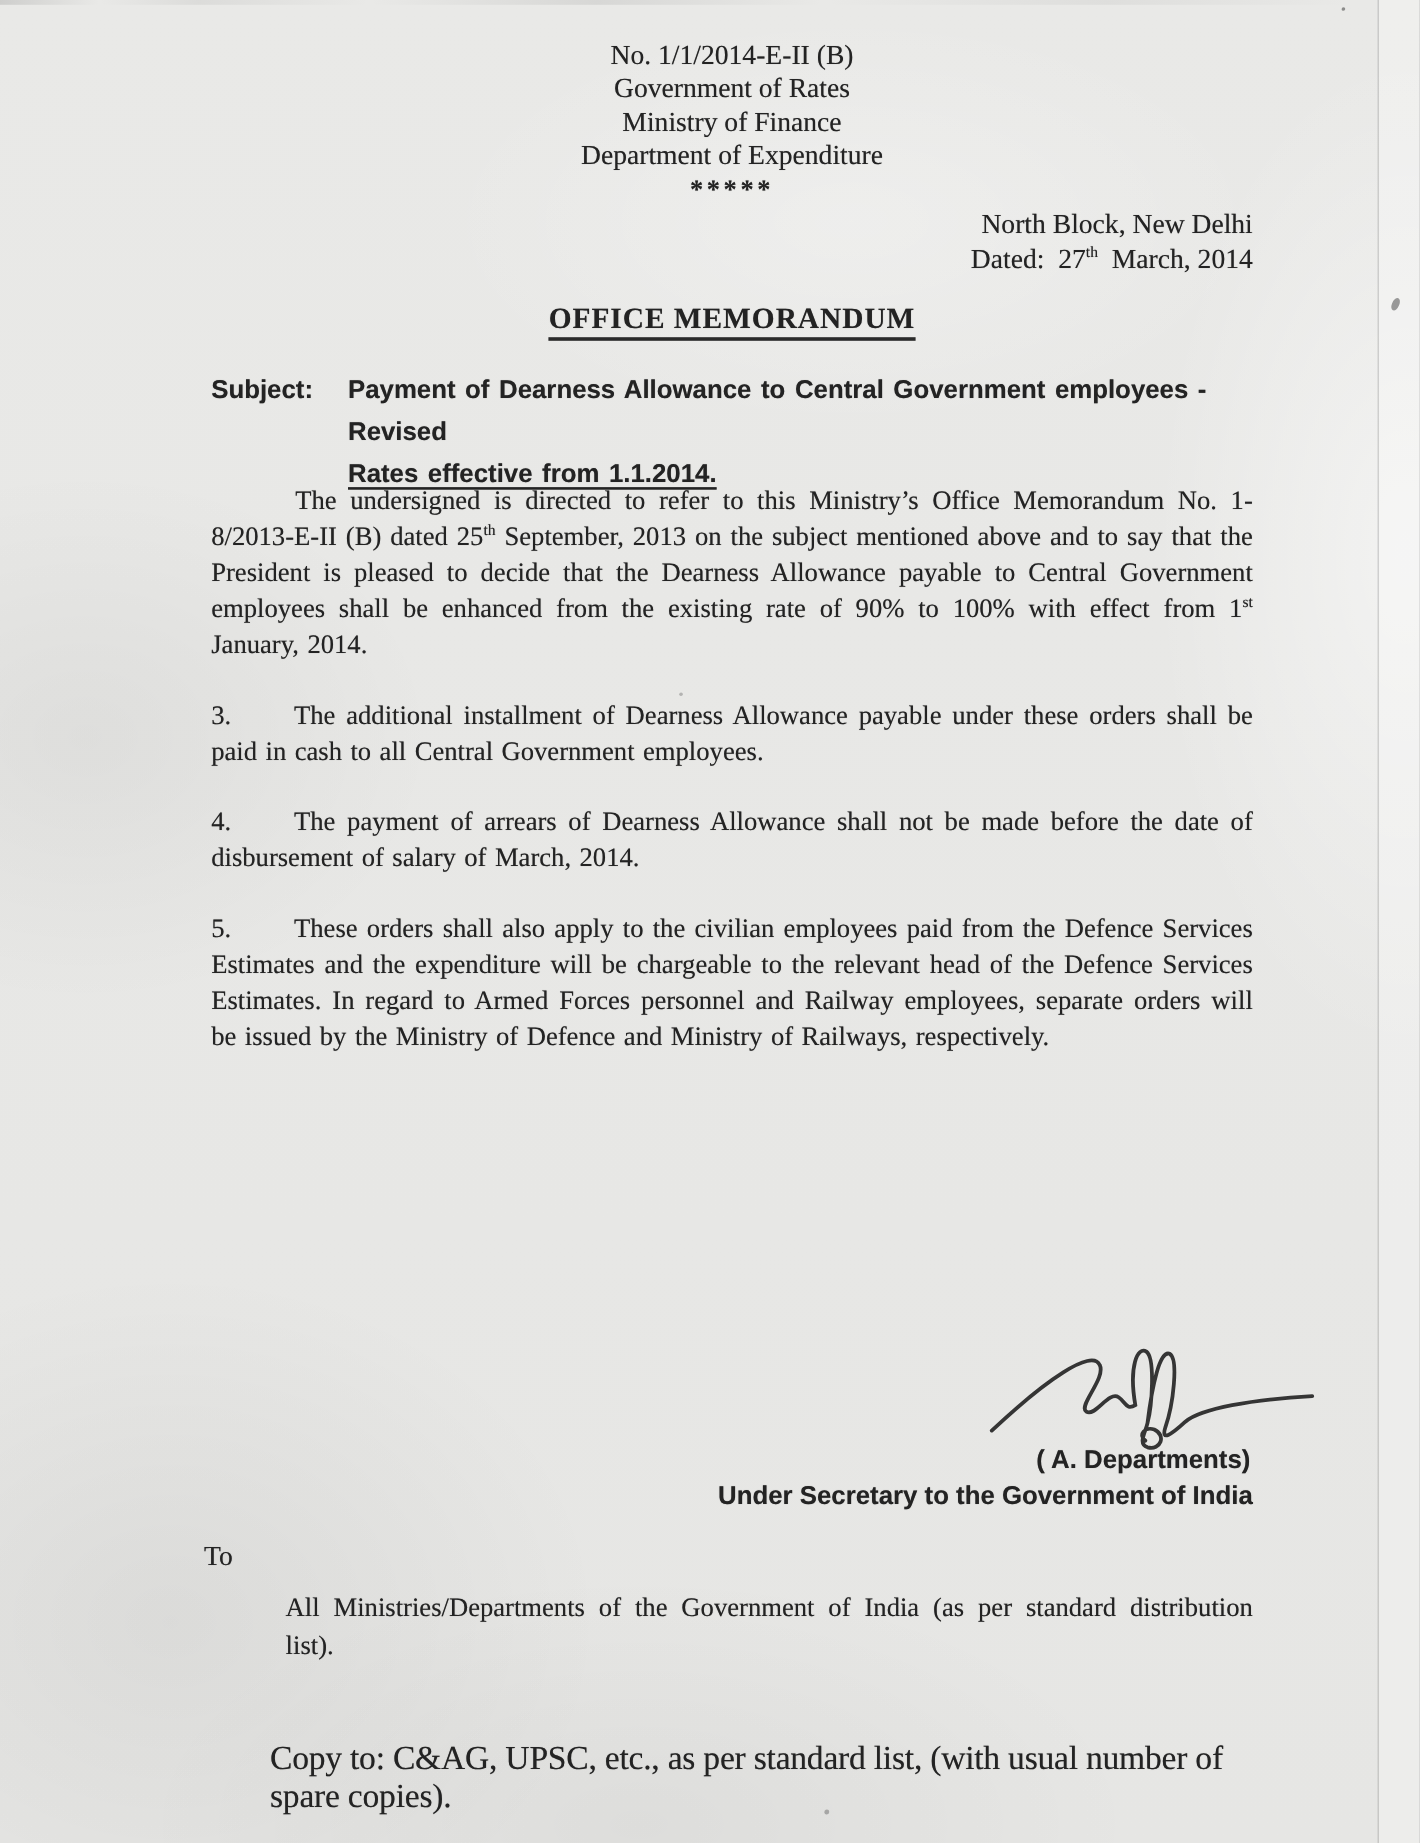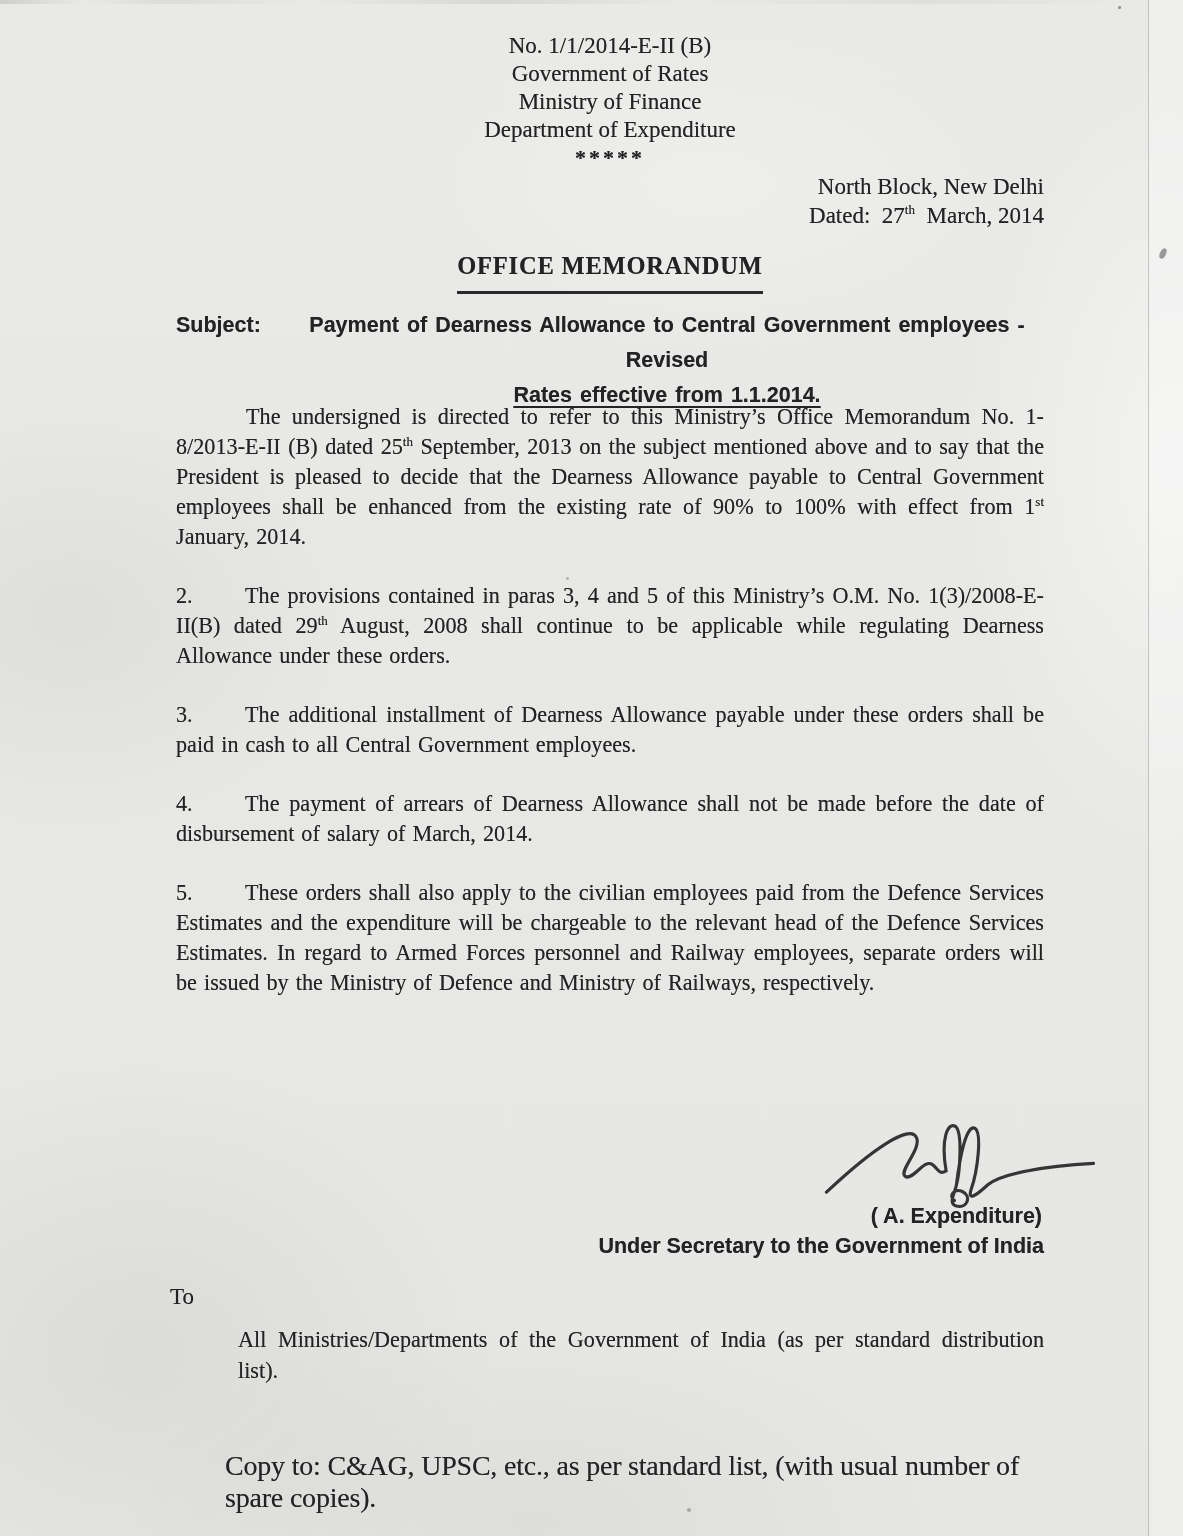--- a/index.html
+++ b/index.html
@@ -22,26 +22,26 @@
     rgba(70,70,70,.2) 42%, rgba(70,70,70,0) 58%, rgba(70,70,70,.12) 78%, rgba(70,70,70,0) 95%);}
   .content{position:absolute;left:176px;top:0;width:868px;height:100%;}
 
   .letterhead{position:absolute;top:32px;left:0;width:100%;text-align:center;font-size:23px;line-height:28px;}
   .stars{font-weight:bold;letter-spacing:3px;font-size:22px;}
 
   .dateline-block{position:absolute;top:172px;right:0;text-align:right;font-size:23px;line-height:29px;}
 
   .memo-title{position:absolute;top:252px;left:0;width:100%;text-align:center;
     font-size:24.5px;font-weight:bold;letter-spacing:0.8px;}
-  .memo-title span{border-bottom:3px solid #2a2a2a;padding-bottom:12px;}
+  .memo-title span{border-bottom:3px solid #2a2a2a;padding-bottom:2px;}
 
   .subject{position:absolute;top:308px;left:0;width:100%;
     font-family:"Liberation Sans", sans-serif;font-weight:700;font-size:21.5px;line-height:35px;word-spacing:2px;}
   .subject .label{position:absolute;left:0;top:0;}
-  .subject .lines{margin-left:114px;text-align:center;}
+  .subject .lines{margin-left:114px;}
   .subject .u{text-decoration:underline;text-decoration-thickness:2px;text-underline-offset:4px;}
 
   .paras{position:absolute;top:402px;left:0;width:100%;
     font-size:22.2px;line-height:30px;text-align:justify;word-spacing:1.5px;}
   .para{margin-bottom:29px;}
   .para.indent{text-indent:70px;}
   .pnum{display:inline-block;width:69px;}
   sup{font-size:13px;vertical-align:super;line-height:0;}
 
   .sig-scribble{position:absolute;left:815px;top:1118px;width:290px;height:102px;}
@@ -93,27 +93,26 @@
     <div class="subject">
       <span class="label">Subject:</span>
       <div class="lines">
         <div>Payment of Dearness Allowance to Central Government employees - Revised</div>
         <div><span class="u">Rates effective from 1.1.2014.</span></div>
       </div>
     </div>
 
     <div class="paras">
         <div class="para indent">The undersigned is directed to refer to this Ministry’s Office Memorandum No. 1-8/2013-E-II (B) dated 25<sup>th</sup> September, 2013 on the subject mentioned above and to say that the President is pleased to decide that the Dearness Allowance payable to Central Government employees shall be enhanced from the existing rate of 90% to 100% with effect from 1<sup>st</sup> January, 2014.</div>
-        <div class="para"><span class="pnum">2.</span>The provisions contained in paras 3, 4 and 5 of this Ministry’s O.M. No. 1(3)/2008-E-II(B) dated 29<sup>th</sup> August, 2008 shall continue to be applicable while regulating Dearness Allowance under these orders.</div>
         <div class="para"><span class="pnum">3.</span>The additional installment of Dearness Allowance payable under these orders shall be paid in cash to all Central Government employees.</div>
         <div class="para"><span class="pnum">4.</span>The payment of arrears of Dearness Allowance shall not be made before the date of disbursement of salary of March, 2014.</div>
         <div class="para"><span class="pnum">5.</span>These orders shall also apply to the civilian employees paid from the Defence Services Estimates and the expenditure will be chargeable to the relevant head of the Defence Services Estimates. In regard to Armed Forces personnel and Railway employees, separate orders will be issued by the Ministry of Defence and Ministry of Railways, respectively.</div>
       </div>
 
-    <div class="sig-name">( A. Expenditure)</div>
+    <div class="sig-name">( A. Departments)</div>
     <div class="sig-title">Under Secretary to the Government of India</div>
 
     <div class="to-label">To</div>
     <div class="to-body">All Ministries/Departments of the Government of India (as per standard distribution list).</div>
     <div class="copy-line">Copy to: C&amp;AG, UPSC, etc., as per standard list, (with usual number of spare copies).</div>
   </div>
 
   <svg class="sig-scribble" viewBox="0 0 300 110" fill="none" xmlns="http://www.w3.org/2000/svg">
     <path d="M6,80 C55,34 96,6 103,21 C109,33 83,58 91,63 C99,68 111,44 120,50 C126,54 127,62 135,57
              C129,22 137,4 145,9 C153,15 150,58 146,73 C144,82 137,92 146,95 C158,98 163,84 152,79 C144,76 137,84 144,89

